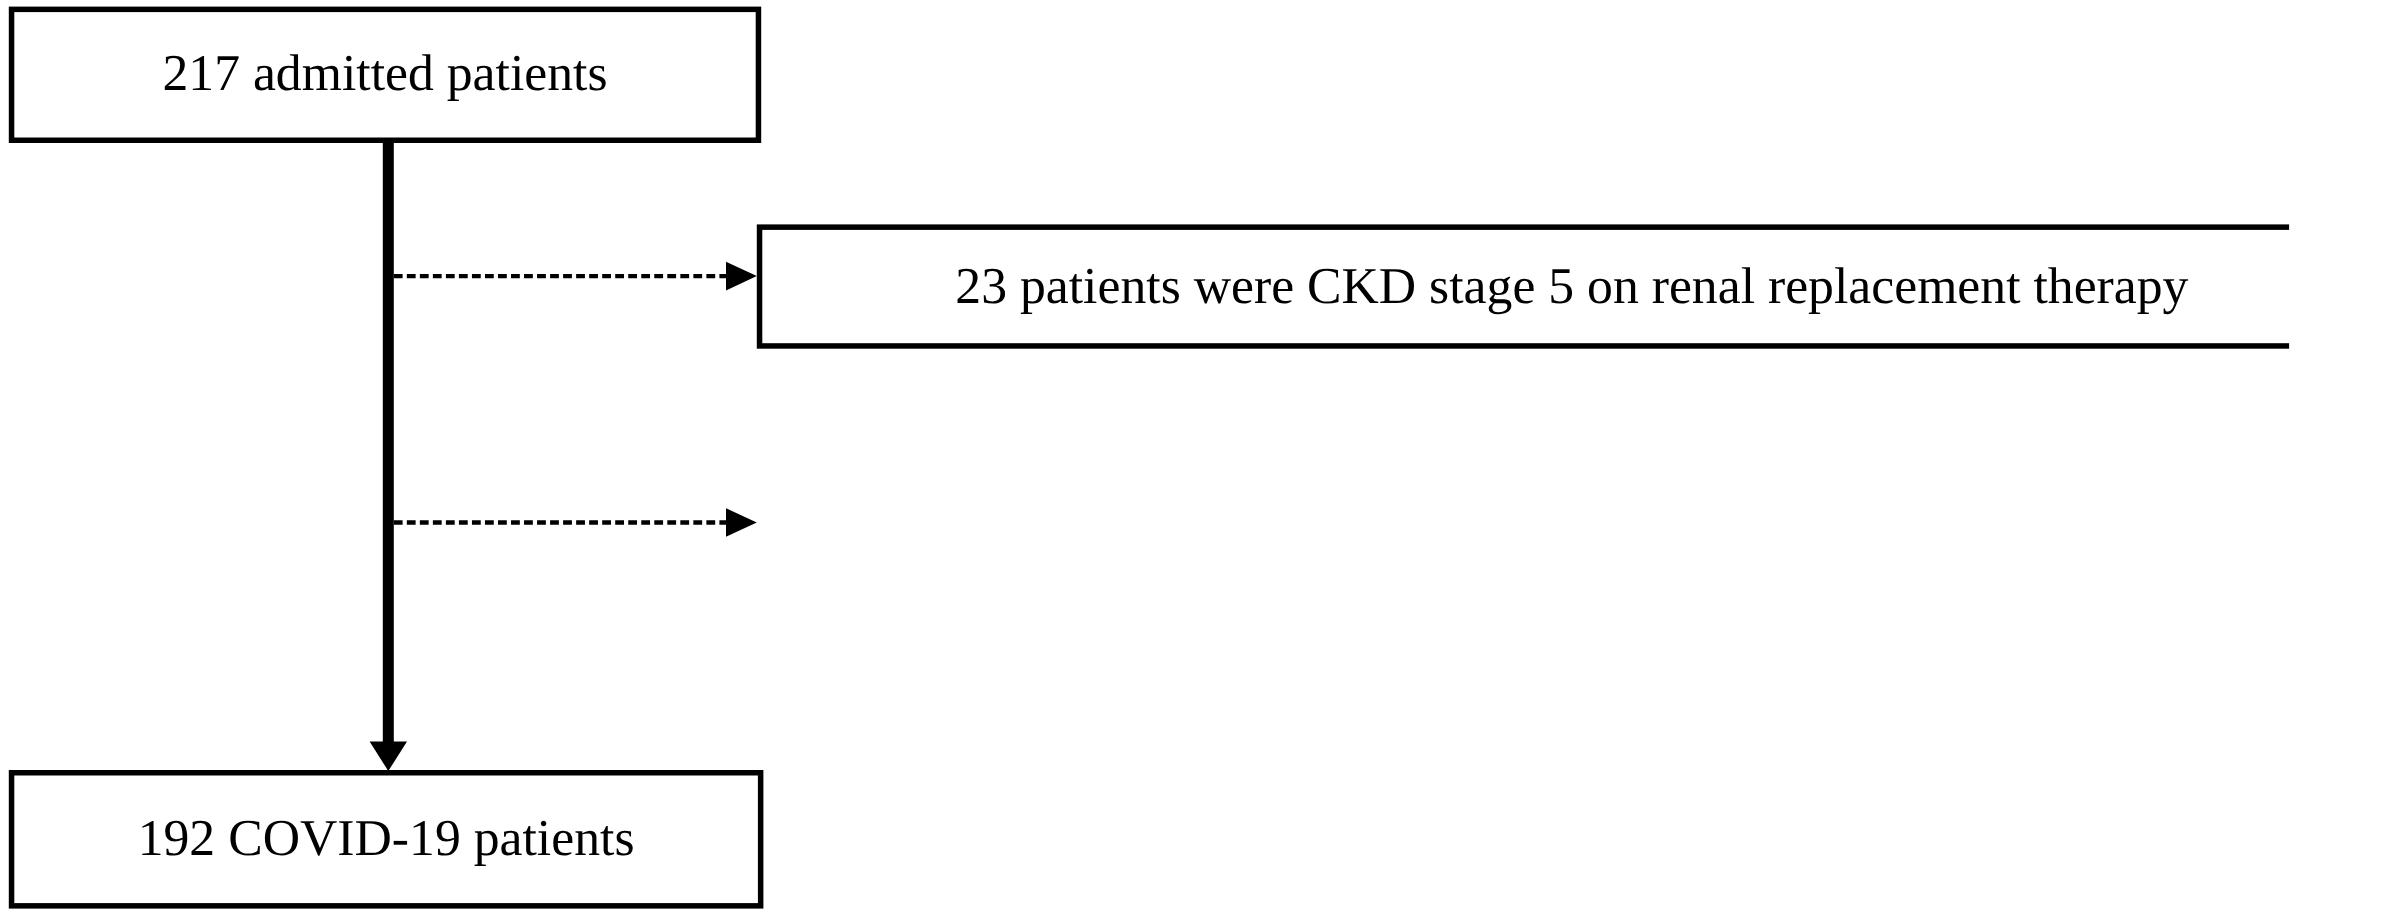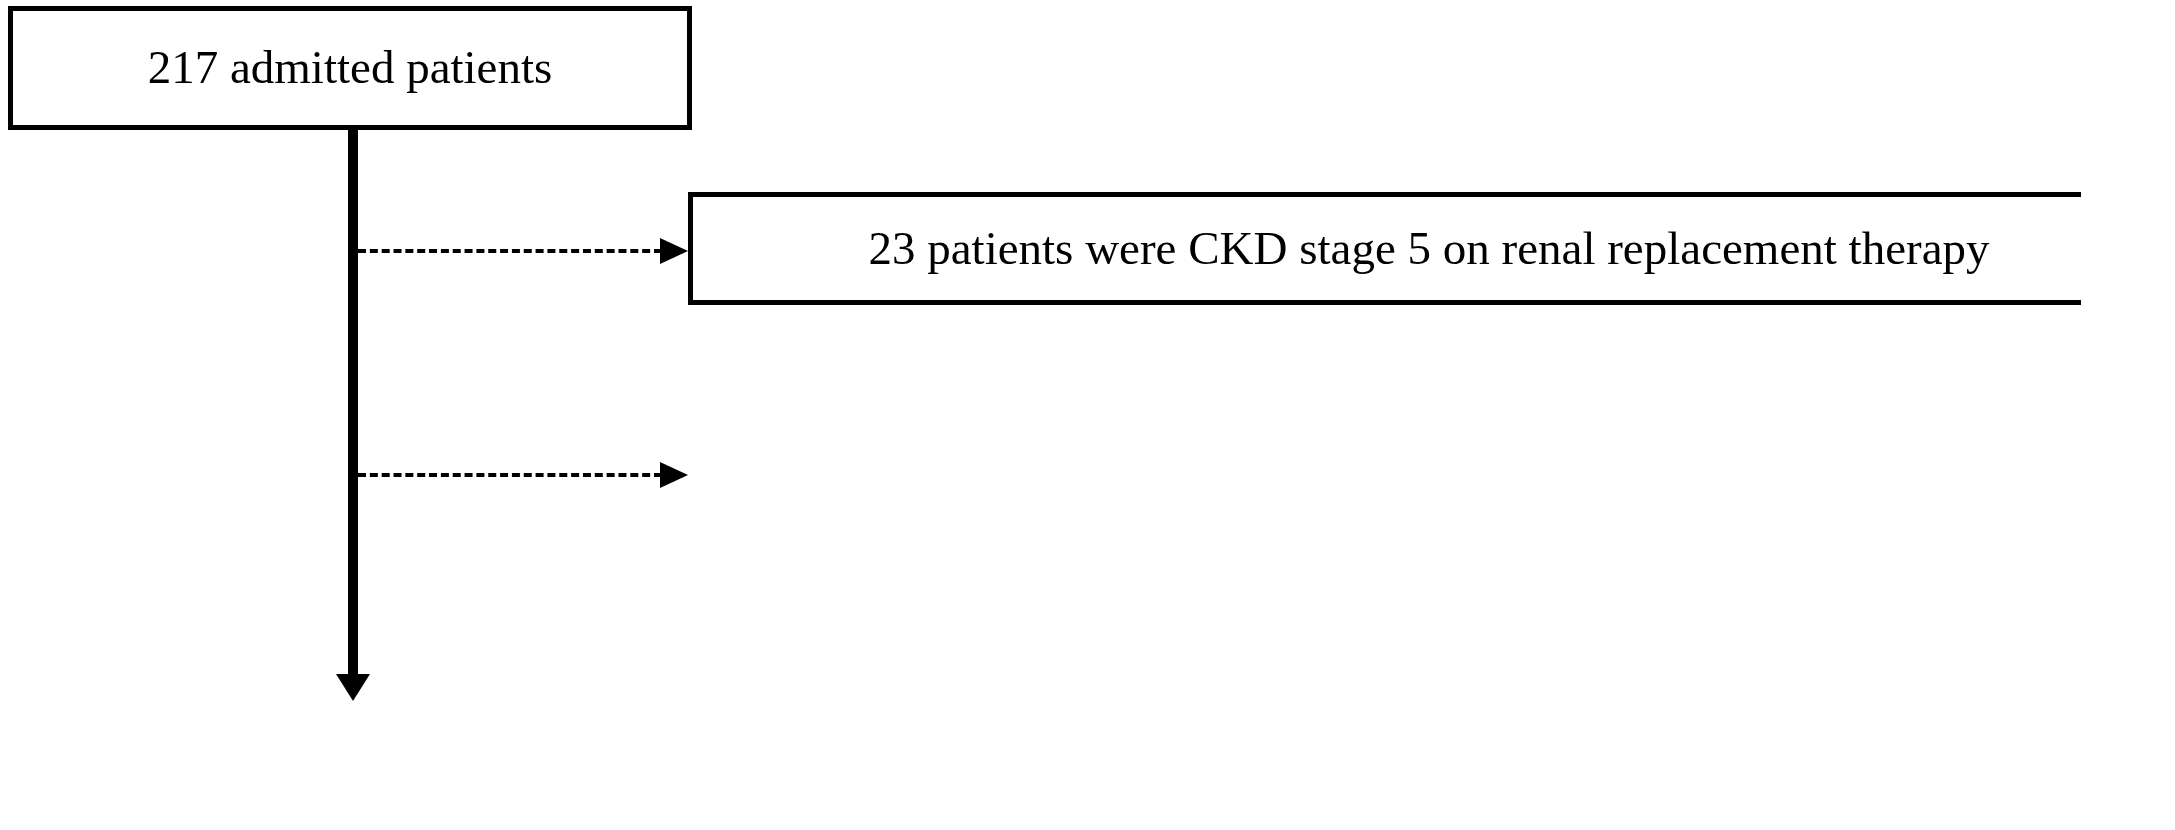--- a/index.html
+++ b/index.html
@@ -23,21 +23,21 @@
     background: #ffffff;
     display: flex;
     align-items: center;
     justify-content: center;
     text-align: center;
     font-size: 47px;
     line-height: 1.1;
     white-space: nowrap;
   }
   .node-admitted   { left: 8px;   top: 6px;   width: 684px;  height: 124px; }
-  .node-ckd        { left: 688px; top: 192px; width: 1482px; height: 113px; }
+  .node-ckd        { left: 688px; top: 204px; width: 1482px; height: 113px; }
   .node-shortstay  { left: 688px; top: 413px; width: 1482px; height: 113px; }
   .node-covid      { left: 8px;   top: 700px; width: 686px;  height: 126px; }
 
   
   .v-line {
     position: absolute;
     left: 348px;
     top: 130px;
     width: 10px;
     height: 546px;
@@ -92,14 +92,17 @@
   <div class="h-arrowhead h-arrowhead-1"></div>
 
   <div class="node node-ckd">
     <span>23 patients were CKD stage 5 on renal replacement therapy</span>
   </div>
 
   <div class="h-dash h-dash-2"></div>
   <div class="h-arrowhead h-arrowhead-2"></div>
 
 
+  <div class="node node-covid">
+    <span>192 COVID-19 patients</span>
+  </div>
 
 </div>
 
 </body></html>

